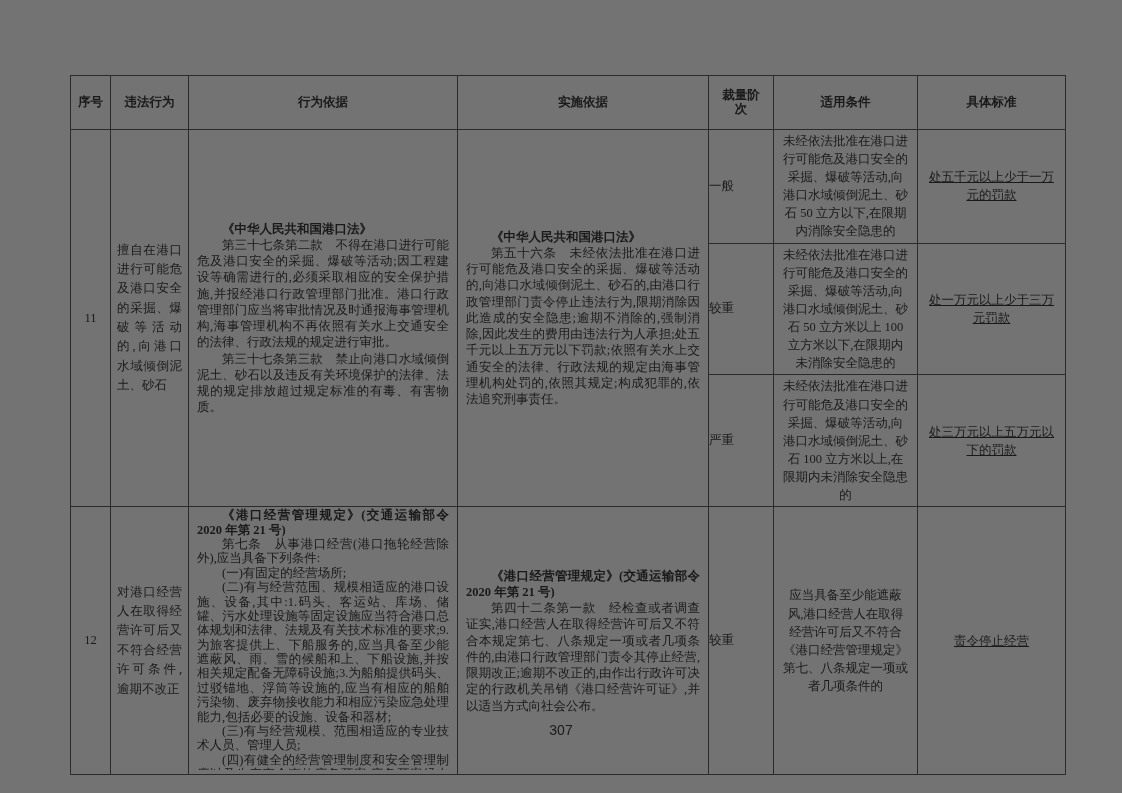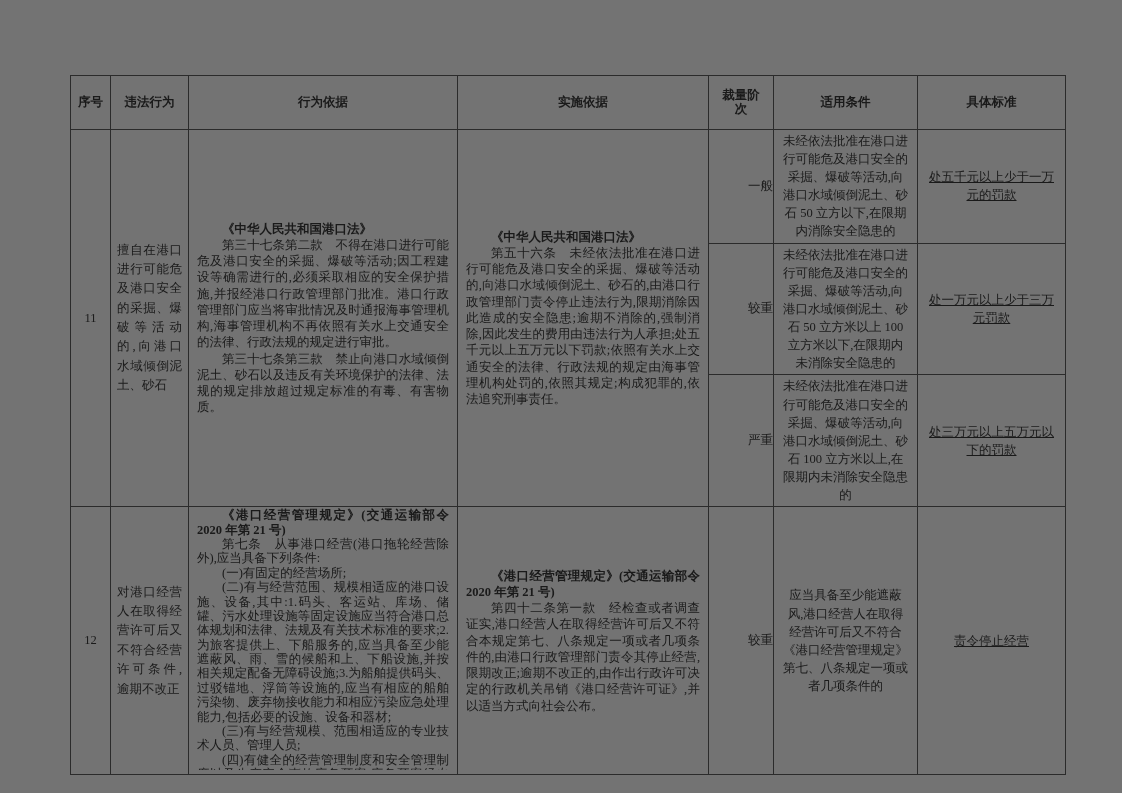--- a/index.html
+++ b/index.html
@@ -20,21 +20,21 @@
 
   td.c-seq { text-align:center;margin-top:41px; }
   td.c-beh { padding:18px 6px; }
   td.c-beh .just { text-align:justify; text-justify:inter-ideograph; line-height:1.55; }
   td.c-basis { padding:2px 8px; vertical-align:middle; }
   .para { text-indent:2em; text-align:justify; text-justify:inter-ideograph; line-height:1.3; }
   .para.title { font-weight:bold; }
   td.c-basis-tight { padding:1px 8px; vertical-align:top; }
   td.c-basis-tight .para { line-height:1.15; }
   .clip { max-height:262px; overflow:hidden; }
-  td.c-tier { text-align:right; }
+  td.c-tier { text-align:left; }
   td.c-cond { padding:2px 8px; }
   td.c-cond div, td.c-std div { line-height:1.45; text-align:center; }
   td.c-std { padding:2px 8px;text-decoration:underline; }
 
   .pageno { position:absolute; top:722px; left:0; width:100%; text-align:center; font-size:14px; font-family:"Liberation Sans","DejaVu Sans",sans-serif; }
 </style>
 </head>
 <body>
 
 <div class="page">
@@ -109,33 +109,34 @@
       <tr class="r12">
         <td class="c-seq">12</td>
         <td class="c-beh">
           <div class="just">对港口经营人在取得经营许可后又不符合经营许可条件,逾期不改正</div>
         </td>
         <td class="c-basis c-basis-tight">
           <div class="clip">
             <div class="para title">《港口经营管理规定》(交通运输部令 2020 年第 21 号)</div>
             <div class="para">第七条　从事港口经营(港口拖轮经营除外),应当具备下列条件:</div>
             <div class="para">(一)有固定的经营场所;</div>
-            <div class="para">(二)有与经营范围、规模相适应的港口设施、设备,其中:1.码头、客运站、库场、储罐、污水处理设施等固定设施应当符合港口总体规划和法律、法规及有关技术标准的要求;2.为旅客提供上、下船服务的,应当具备至少能遮蔽风、雨、雪的候船和上、下船设施,并按相关规定配备无障碍设施;3.为船舶提供码头、过驳锚地、浮筒等设施的,应当有相应的船舶污染物、废弃物接收能力和相应污染应急处理能力,包括必要的设施、设备和器材;</div>
+            <div class="para">(二)有与经营范围、规模相适应的港口设施、设备,其中:1.码头、客运站、库场、储罐、污水处理设施等固定设施应当符合港口总体规划和法律、法规及有关技术标准的要求;9.为旅客提供上、下船服务的,应当具备至少能遮蔽风、雨、雪的候船和上、下船设施,并按相关规定配备无障碍设施;3.为船舶提供码头、过驳锚地、浮筒等设施的,应当有相应的船舶污染物、废弃物接收能力和相应污染应急处理能力,包括必要的设施、设备和器材;</div>
             <div class="para">(三)有与经营规模、范围相适应的专业技术人员、管理人员;</div>
             <div class="para">(四)有健全的经营管理制度和安全管理制度以及生产安全事故应急预案,应急预案经专家</div>
           </div>
         </td>
         <td class="c-basis">
           <div class="para title">《港口经营管理规定》(交通运输部令 2020 年第 21 号)</div>
           <div class="para">第四十二条第一款　经检查或者调查证实,港口经营人在取得经营许可后又不符合本规定第七、八条规定一项或者几项条件的,由港口行政管理部门责令其停止经营,限期改正;逾期不改正的,由作出行政许可决定的行政机关吊销《港口经营许可证》,并以适当方式向社会公布。</div>
         </td>
         <td class="c-tier">较重</td>
         <td class="c-cond">
           <div>应当具备至少能遮蔽风,港口经营人在取得经营许可后又不符合《港口经营管理规定》第七、八条规定一项或者几项条件的</div>
         </td>
         <td class="c-std">
           <div>责令停止经营</div>
         </td>
       </tr>
     </tbody>
   </table>
 
+  <div class="pageno">307</div>
 </div>
 
 </body></html>

